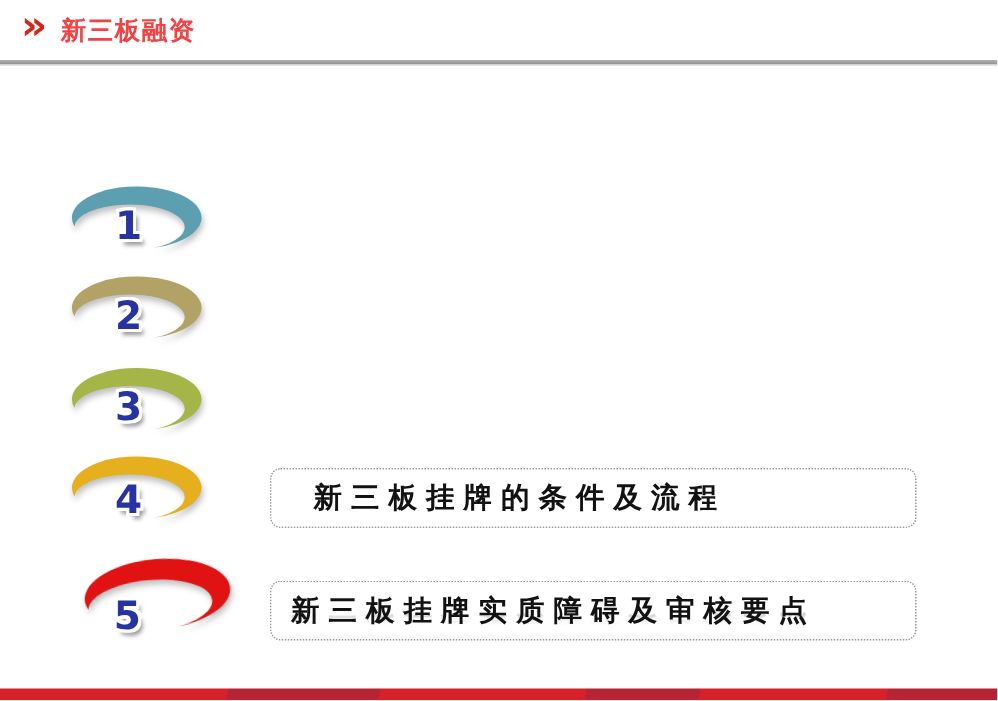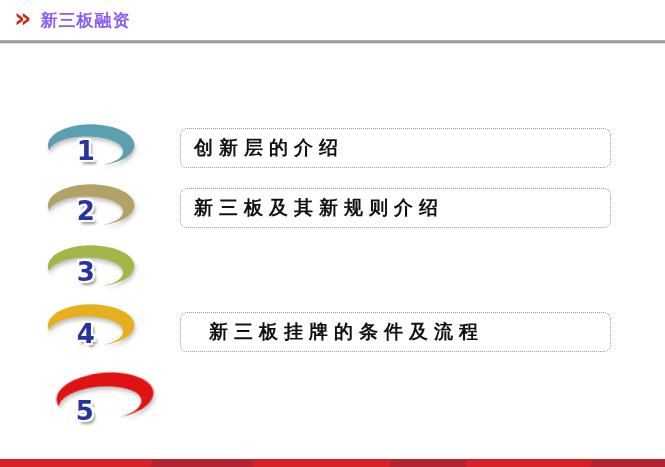--- a/index.html
+++ b/index.html
@@ -15,21 +15,21 @@
     position:absolute;top:0;left:0;right:0;height:40px;
     display:flex;align-items:center;gap:9px;
     padding-left:14px;box-sizing:border-box;
   }
   .chevron{
     color:#D3271B;
     font-size:27px;font-weight:bold;line-height:26px;
     transform:translateY(-2px);
   }
   .page-title{
-    font-size:17px;font-weight:bold;color:#8b5cf6;
+    font-size:17px;font-weight:bold;color:#ef4444;
     letter-spacing:1px;
   }
   .header-divider{
     position:absolute;top:40px;left:0;right:0;height:3px;
     background:linear-gradient(#b2b2b2,#8f8f8f);
     border-bottom:1px solid #e3e3e3;
   }
   
   .row{position:absolute;left:0;width:100%;height:62px;}
   .row-1{top:122px;}
@@ -104,34 +104,28 @@
   </div>
   <div class="header-divider"></div>
 
   <div class="row row-1">
     <div class="shape">
       <svg class="swoosh-svg" viewBox="0 0 120 60">
         <path d="M 7 36 A 54 26 0 1 1 73 54 A 46 19 0 1 0 7 36 Z" fill="#5C9FB1"></path>
       </svg>
       <span class="num">1</span>
     </div>
-    <div class="textbox">
-      <span class="item-label">创新层的介绍</span>
-    </div>
   </div>
 
   <div class="row row-2">
     <div class="shape">
       <svg class="swoosh-svg" viewBox="0 0 120 60">
         <path d="M 7 36 A 54 26 0 1 1 73 54 A 46 19 0 1 0 7 36 Z" fill="#B2A266"></path>
       </svg>
       <span class="num">2</span>
-    </div>
-    <div class="textbox">
-      <span class="item-label">新三板及其新规则介绍</span>
     </div>
   </div>
 
   <div class="row row-3">
     <div class="shape">
       <svg class="swoosh-svg" viewBox="0 0 120 60">
         <path d="M 7 36 A 54 26 0 1 1 73 54 A 46 19 0 1 0 7 36 Z" fill="#A6B548"></path>
       </svg>
       <span class="num">3</span>
     </div>
@@ -149,17 +143,20 @@
     </div>
   </div>
 
   <div class="row row-5">
     <div class="shape">
       <svg class="swoosh-svg" viewBox="0 0 120 60">
         <path d="M 7 36 A 54 26 0 1 1 73 54 A 46 19 0 1 0 7 36 Z" fill="#E01212"></path>
       </svg>
       <span class="num">5</span>
     </div>
+    <div class="textbox">
+      <span class="item-label">新三板挂牌实质障碍及审核要点</span>
+    </div>
   </div>
 
   <div class="footer-bar"></div>
 
 </div>
 
 </body></html>

